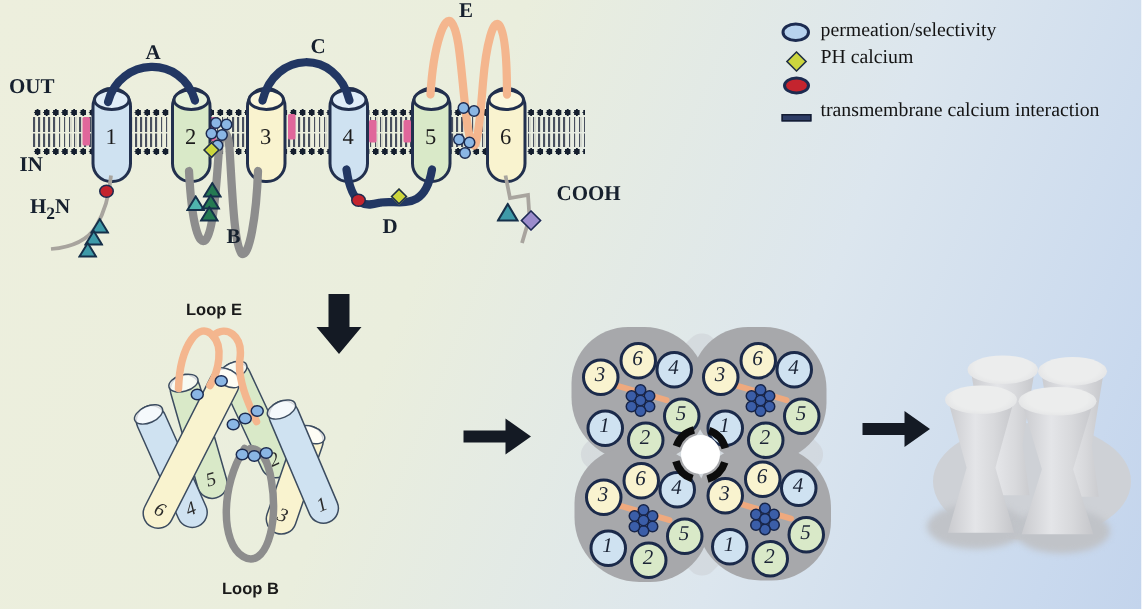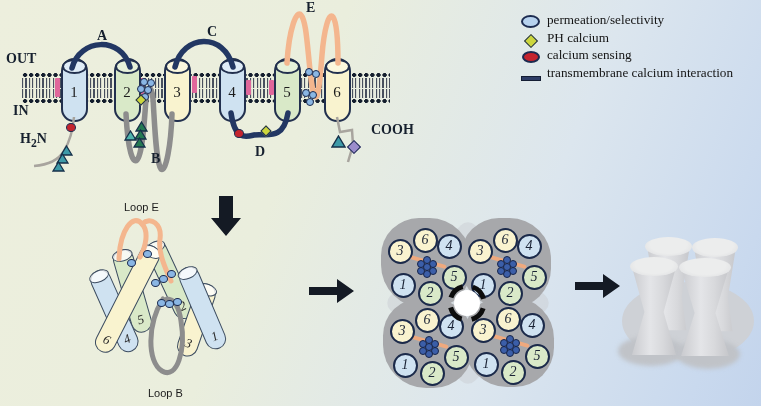--- a/index.html
+++ b/index.html
@@ -13,21 +13,21 @@
   .gap{height:1px;}
   
   .tm{position:absolute;width:27px;height:64px;border:2.2px solid #22304e;border-radius:13px;box-sizing:border-box;z-index:10;}
   .tm .cap{position:absolute;top:-1px;left:-1px;right:-1px;height:15px;border:2px solid #22304e;border-radius:50%;box-sizing:border-box;}
   .f-blue{background:#cfe2f1;} .f-green{background:#d9e9c8;} .f-yellow{background:#f9f3cf;}
   .tm.f-blue .cap{background:#e0edf8;} .tm.f-green .cap{background:#e6f1da;} .tm.f-yellow .cap{background:#fbf7dd;}
   .tmnum{position:absolute;top:24px;left:0;right:0;text-align:center;font:15px "Liberation Serif",serif;color:#1c1c1c;}
   .pbar{position:absolute;width:4.5px;background:#e0679b;z-index:6;border-radius:1px;}
   
   .lbl{position:absolute;font-weight:bold;color:#16202e;z-index:70;font-family:"Liberation Serif",serif;}
-  .sans{font-family:"Liberation Sans",sans-serif;font-weight:normal;font-size:11px;color:#1a1a1a;}
+  .sans{font-family:"Liberation Sans",sans-serif;font-weight:bold;font-size:11px;color:#1a1a1a;}
   
   .bdot{position:absolute;width:8px;height:8px;border-radius:50%;background:#8ab6e4;border:1.4px solid #1c2b50;box-sizing:border-box;z-index:60;}
   .sym-red{position:absolute;width:10px;height:9px;border-radius:50%;background:#c4242e;border:1.5px solid #1c2b50;box-sizing:border-box;z-index:60;}
   .ydia{position:absolute;width:8px;height:8px;background:#ccd63d;border:1.3px solid #1c2b50;transform:rotate(45deg);box-sizing:border-box;z-index:60;}
   .pdia{position:absolute;width:10px;height:10px;background:#9b8ccc;border:1.3px solid #1c2b50;transform:rotate(45deg);box-sizing:border-box;z-index:60;}
   .tri{position:absolute;z-index:60;}
   
   .legend{position:absolute;left:514px;top:11px;z-index:20;}
   .lrow{display:flex;align-items:flex-end;height:17.4px;}
   .licon{width:33px;display:flex;justify-content:center;align-items:center;flex:none;}
@@ -168,21 +168,20 @@
     <div class="lrow">
         <span class="licon">
           <span class="ic-dia" style="background:#ccd63d;"></span>
         </span>
         <span class="llabel">PH calcium</span>
       </div>
     <div class="lrow">
         <span class="licon">
           <span class="ic-ell" style="background:#c4242e;width:18px;height:12px;"></span>
         </span>
-        <span class="llabel">calcium sensing</span>
       </div>
     <div class="lrow">
         <span class="licon">
           <span class="ic-bar"></span>
         </span>
         <span class="llabel">transmembrane calcium interaction</span>
       </div>
   </div>
 
   <div class="lbl sans" style="left:124px;top:201px;">Loop E</div>

